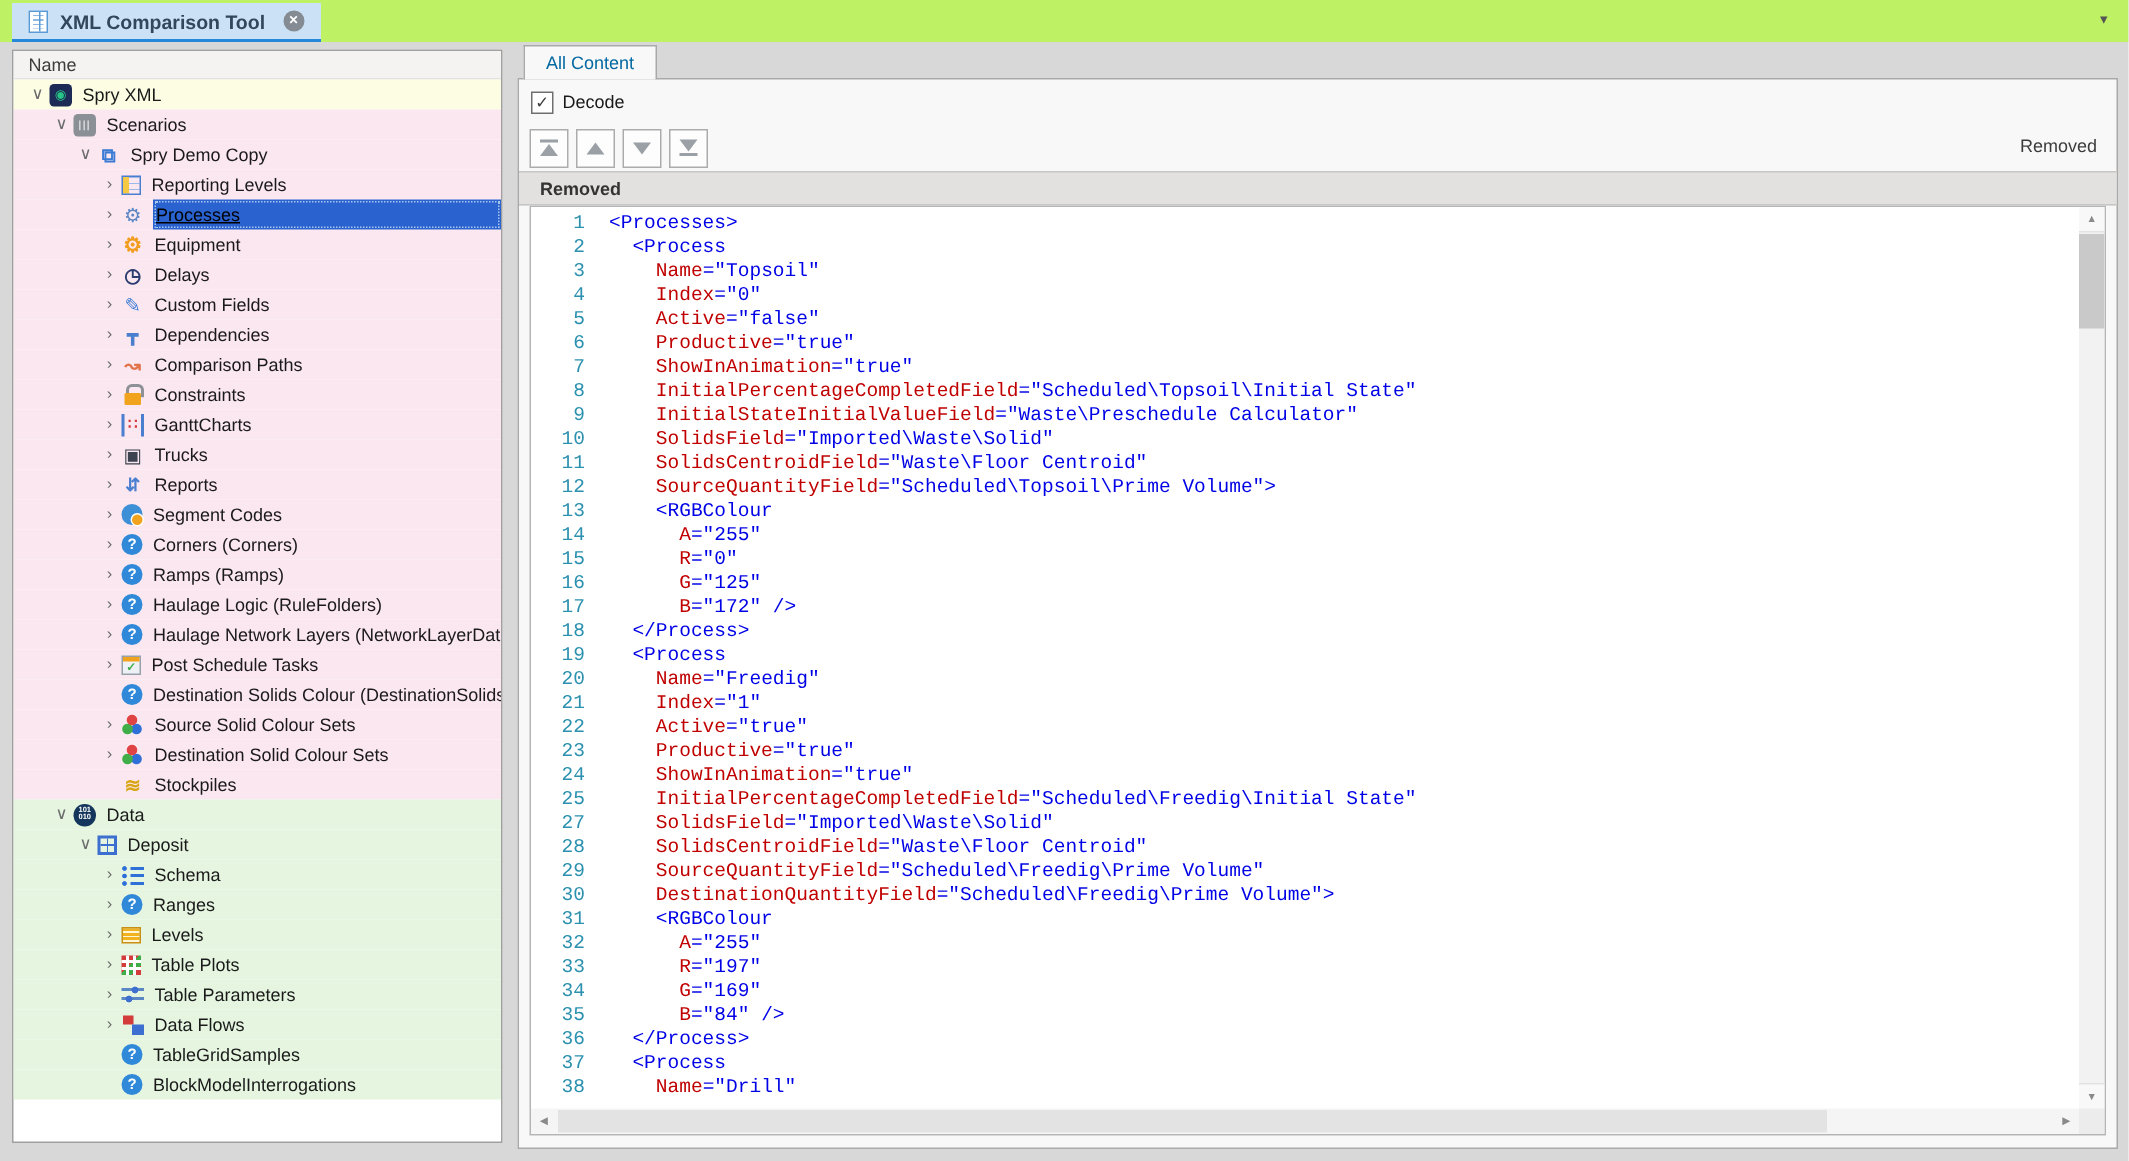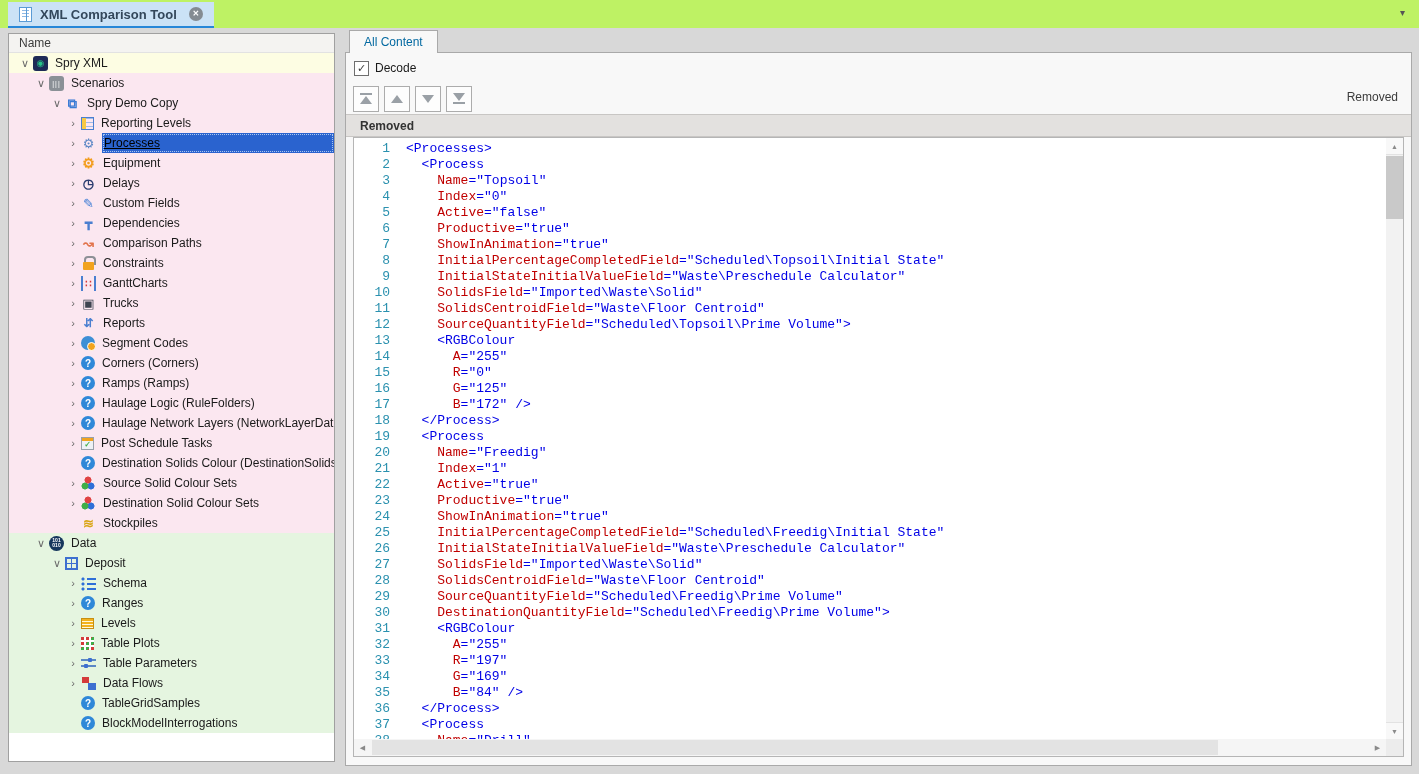--- a/index.html
+++ b/index.html
@@ -385,21 +385,20 @@
           <div class="cl"><span class="ln">16</span><span class="c-a">      G</span><span class="c-t">="125"</span></div>
           <div class="cl"><span class="ln">17</span><span class="c-a">      B</span><span class="c-t">="172" /&gt;</span></div>
           <div class="cl"><span class="ln">18</span><span class="c-t">  &lt;/Process&gt;</span></div>
           <div class="cl"><span class="ln">19</span><span class="c-t">  &lt;Process</span></div>
           <div class="cl"><span class="ln">20</span><span class="c-a">    Name</span><span class="c-t">="Freedig"</span></div>
           <div class="cl"><span class="ln">21</span><span class="c-a">    Index</span><span class="c-t">="1"</span></div>
           <div class="cl"><span class="ln">22</span><span class="c-a">    Active</span><span class="c-t">="true"</span></div>
           <div class="cl"><span class="ln">23</span><span class="c-a">    Productive</span><span class="c-t">="true"</span></div>
           <div class="cl"><span class="ln">24</span><span class="c-a">    ShowInAnimation</span><span class="c-t">="true"</span></div>
           <div class="cl"><span class="ln">25</span><span class="c-a">    InitialPercentageCompletedField</span><span class="c-t">="Scheduled\Freedig\Initial State"</span></div>
-          <div class="cl"><span class="ln">26</span><span class="c-a">    InitialStateInitialValueField</span><span class="c-t">="Waste\Preschedule Calculator"</span></div>
           <div class="cl"><span class="ln">27</span><span class="c-a">    SolidsField</span><span class="c-t">="Imported\Waste\Solid"</span></div>
           <div class="cl"><span class="ln">28</span><span class="c-a">    SolidsCentroidField</span><span class="c-t">="Waste\Floor Centroid"</span></div>
           <div class="cl"><span class="ln">29</span><span class="c-a">    SourceQuantityField</span><span class="c-t">="Scheduled\Freedig\Prime Volume"</span></div>
           <div class="cl"><span class="ln">30</span><span class="c-a">    DestinationQuantityField</span><span class="c-t">="Scheduled\Freedig\Prime Volume"&gt;</span></div>
           <div class="cl"><span class="ln">31</span><span class="c-t">    &lt;RGBColour</span></div>
           <div class="cl"><span class="ln">32</span><span class="c-a">      A</span><span class="c-t">="255"</span></div>
           <div class="cl"><span class="ln">33</span><span class="c-a">      R</span><span class="c-t">="197"</span></div>
           <div class="cl"><span class="ln">34</span><span class="c-a">      G</span><span class="c-t">="169"</span></div>
           <div class="cl"><span class="ln">35</span><span class="c-a">      B</span><span class="c-t">="84" /&gt;</span></div>
           <div class="cl"><span class="ln">36</span><span class="c-t">  &lt;/Process&gt;</span></div>

